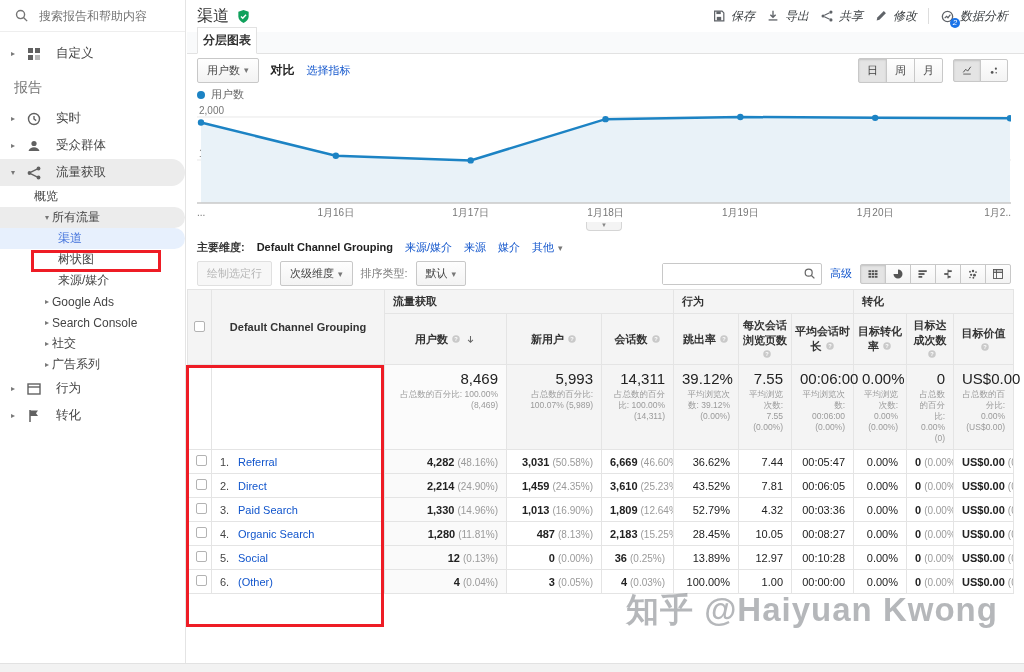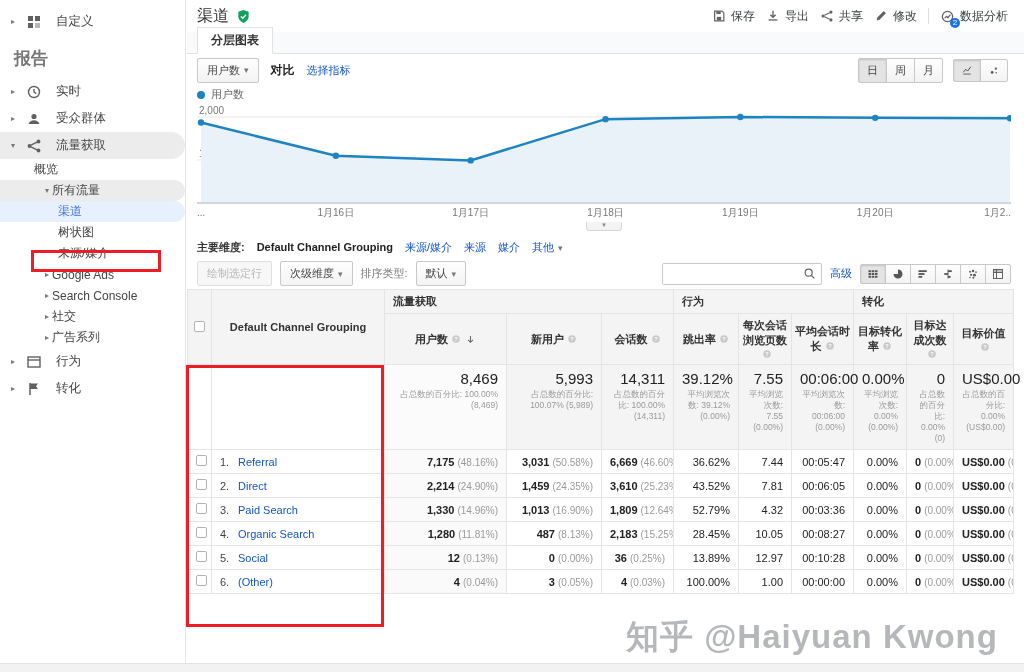--- a/index.html
+++ b/index.html
@@ -15,50 +15,50 @@
   .side-search input { border:none; outline:none; font-size:12px; color:#666; width:130px; background:transparent; font-family:inherit; }
   .side-nav { padding-top:8px; }
   .side-item { display:flex; align-items:center; height:27px; cursor:pointer; color:#444; font-size:12.5px; }
   .side-item .arr { width:10px; font-size:8px; color:#777; margin-left:8px; text-align:center; flex:none; }
   .side-item .sicon { width:16px; height:16px; color:#616161; margin:0 14px 0 8px; flex:none; }
   .side-item.lvl2, .side-item.lvl3 { height:21px; font-size:12px; }
   .side-item.lvl2 { padding-left:34px; }
   .side-item.lvl3 { padding-left:58px; }
   .side-item.hl { background:#ececec; border-radius:0 14px 14px 0; }
   .side-item.sel { background:#e7f0fd; border-radius:0 14px 14px 0; color:#4272db; }
-  .side-section { color:#757575; font-size:17px; padding:12px 0 8px 14px;font-weight:bold; }
+  .side-section { color:#757575; font-size:14px; padding:12px 0 8px 14px; }
   .sicon svg { width:100%; height:100%; display:block; }
 
   
   .main { margin-left:187px; width:837px; position:relative; }
   .main-header { height:32px; display:flex; align-items:center; padding:0 16px 0 10px; }
   .report-title { font-size:16px; color:#333; }
   .title-badge { width:15px; height:15px; margin-left:7px; display:inline-block; }
   .title-badge svg { width:100%; height:100%; }
-  .header-actions { margin-left:auto; display:flex; align-items:flex-start; gap:11px; font-size:12px; color:#3c4043; }
+  .header-actions { margin-left:auto; display:flex; align-items:flex-start; gap:11px; font-size:12px; color:#3c4043;font-style:italic; }
   .h-action { display:flex; align-items:center; gap:5px; cursor:pointer; }
   .h-action .aicon { width:14px; height:14px; color:#5f6368; }
   .aicon svg { width:100%; height:100%; display:block; }
   .h-sep { width:1px; height:16px; background:#ddd; }
   .ins-wrap { position:relative; width:15px; height:15px; color:#5f6368; }
   .ins-badge { position:absolute; right:-5px; bottom:-4px; background:#1a73e8; color:#fff; font-size:8px; width:10px; height:10px; border-radius:50%; text-align:center; line-height:10px; }
 
   .segment-band { background:#f9fafb; padding:8px 16px 8px 10px; display:flex; align-items:center; height:62px; }
   .seg-card { width:236px; height:46px; background:#fff; border:1px solid #e2e2e2; display:flex; align-items:center; padding:0 10px; gap:12px; cursor:pointer; }
   .seg-card + .seg-card { margin-left:8px; }
   .seg-ring { width:24px; height:24px; border-radius:50%; flex:none; }
   .seg-ring.blue { border:5px solid #1a85c8; }
   .seg-ring.gray { border:2px solid #ccc; width:22px; height:22px; }
   .seg-title { font-weight:bold; font-size:12.5px; color:#333; }
   .seg-sub { font-size:11px; color:#777; }
   .seg-add-label { color:#888; font-size:12.5px; }
   .date-range { margin-left:auto; font-size:13px; color:#333; border-bottom:2px solid #4285f4; padding-bottom:2px; cursor:pointer; }
 
   .tab-strip { background:#f9fafb; border-bottom:1px solid #e2e2e2; padding-left:10px; height:22px; display:flex; align-items:flex-end; }
-  .tab.active { background:#fff; border:1px solid #e2e2e2; border-bottom:1px solid #fff; margin-bottom:-1px; padding:4px 13px; font-weight:bold; font-size:12px; color:#333; cursor:pointer; }
+  .tab.active { background:#fff; border:1px solid #e2e2e2; border-bottom:1px solid #fff; margin-bottom:-1px; padding:4px 5px; font-weight:bold; font-size:12px; color:#333; cursor:pointer; }
 
   .links-row { padding:7px 10px; font-size:12px; display:flex; gap:16px; height:24px; }
   .rlink.current { color:#333; }
 
   .metric-row { display:flex; align-items:center; padding:5px 16px 5px 10px; height:32px; }
   .btn { border:1px solid #c8c8c8; background:linear-gradient(#fefefe,#f3f3f3); border-radius:2px; font-size:11px; padding:4px 9px; color:#444; cursor:pointer; font-family:inherit; display:inline-flex; align-items:center; }
   .btn.disabled { color:#b5b5b5; background:#f7f7f7; border-color:#e0e0e0; cursor:default; }
   .vs { font-weight:bold; margin:0 12px; font-size:12px; color:#222; }
   .right-controls { margin-left:auto; display:flex; align-items:center; gap:10px; }
   .seg-btns { display:flex; }
@@ -118,28 +118,37 @@
   td.val-cell { text-align:right; white-space:nowrap; overflow:hidden; }
   .val-main { color:#222; }
   .val-main.bold { font-weight:bold; }
   .val-pct { color:#9a9a9a; font-size:10px; margin-left:3px; }
   .bottom-strip { position:absolute; left:0; bottom:0; width:1024px; height:9px; background:#f2f2f2; border-top:1px solid #e2e2e2; z-index:3; }
 
   
   .anno { position:absolute; border:3px solid #ee1c25; z-index:9; pointer-events:none; }
   .anno-sidebar { left:31px; top:250px; width:130px; height:22px; }
   .anno-column { left:186px; top:365px; width:198px; height:262px; }
-  .watermark { position:absolute; left:626px; top:615px; z-index:8; font-size:33px; font-weight:bold; color:#6d7278; opacity:.5; letter-spacing:1px; white-space:nowrap; pointer-events:none; text-shadow:1px 1px 0 rgba(255,255,255,.9); }
+  .watermark { position:absolute; left:626px; top:588px; z-index:8; font-size:33px; font-weight:bold; color:#6d7278; opacity:.5; letter-spacing:1px; white-space:nowrap; pointer-events:none; text-shadow:1px 1px 0 rgba(255,255,255,.9); }
 
   .chart-axis-text { font-size:10px; fill:#767676; }
 </style>
 </head>
 <body>
 
 <div class="sidebar">
+  <div class="side-search">
+    <span class="sicon">
+        <svg viewBox="0 0 16 16">
+          <circle cx="7" cy="7" r="4.3" fill="none" stroke="currentColor" stroke-width="1.5"></circle>
+          <line x1="10.4" y1="10.4" x2="14" y2="14" stroke="currentColor" stroke-width="1.5"></line>
+        </svg>
+      </span>
+    <input type="text" placeholder="搜索报告和帮助内容" style="">
+  </div>
   <div class="side-nav" id="side-nav">
       <div class="side-item lvl0">
         <span class="arr">▸</span>
         <span class="sicon">
           <svg viewBox="0 0 16 16">
             <g fill="currentColor">
               <rect x="2" y="2" width="5" height="5"></rect>
               <rect x="9" y="2" width="5" height="5"></rect>
               <rect x="2" y="9" width="5" height="5"></rect>
               <rect x="9" y="9" width="5" height="5" opacity=".45"></rect>
@@ -574,21 +583,21 @@
             <div class="sum-sub">占总数的百分比: 0.00% (0)</div>
           </td>
           <td>
             <div class="sum-big">US$0.00</div>
             <div class="sum-sub">占总数的百分比: 0.00% (US$0.00)</div>
           </td>
         </tr>
         <tr class="datarow">
           <td class="c-check"><span class="cbx"></span></td>
           <td class="c-name"><span class="row-idx">1.</span><a class="blue-link">Referral</a></td>
-          <td class="val-cell sorted"><span class="val-main bold">7,175</span><span class="val-pct">(48.16%)</span></td>
+          <td class="val-cell sorted"><span class="val-main bold">4,282</span><span class="val-pct">(48.16%)</span></td>
           <td class="val-cell"><span class="val-main bold">3,031</span><span class="val-pct">(50.58%)</span></td>
           <td class="val-cell"><span class="val-main bold">6,669</span><span class="val-pct">(46.60%)</span></td>
           <td class="val-cell"><span class="val-main">36.62%</span></td>
           <td class="val-cell"><span class="val-main">7.44</span></td>
           <td class="val-cell"><span class="val-main">00:05:47</span></td>
           <td class="val-cell"><span class="val-main">0.00%</span></td>
           <td class="val-cell"><span class="val-main bold">0</span><span class="val-pct">(0.00%)</span></td>
           <td class="val-cell"><span class="val-main bold">US$0.00</span><span class="val-pct">(0.00%)</span></td>
         </tr>
         <tr class="datarow">

